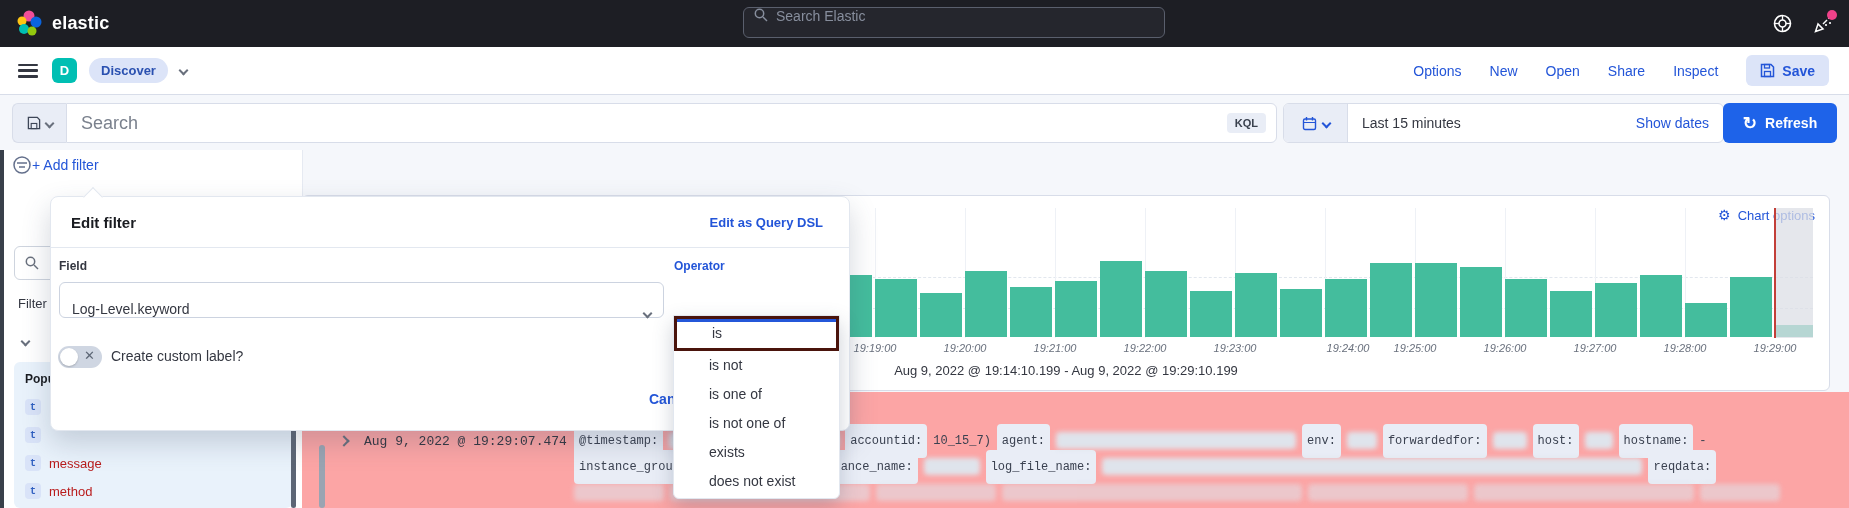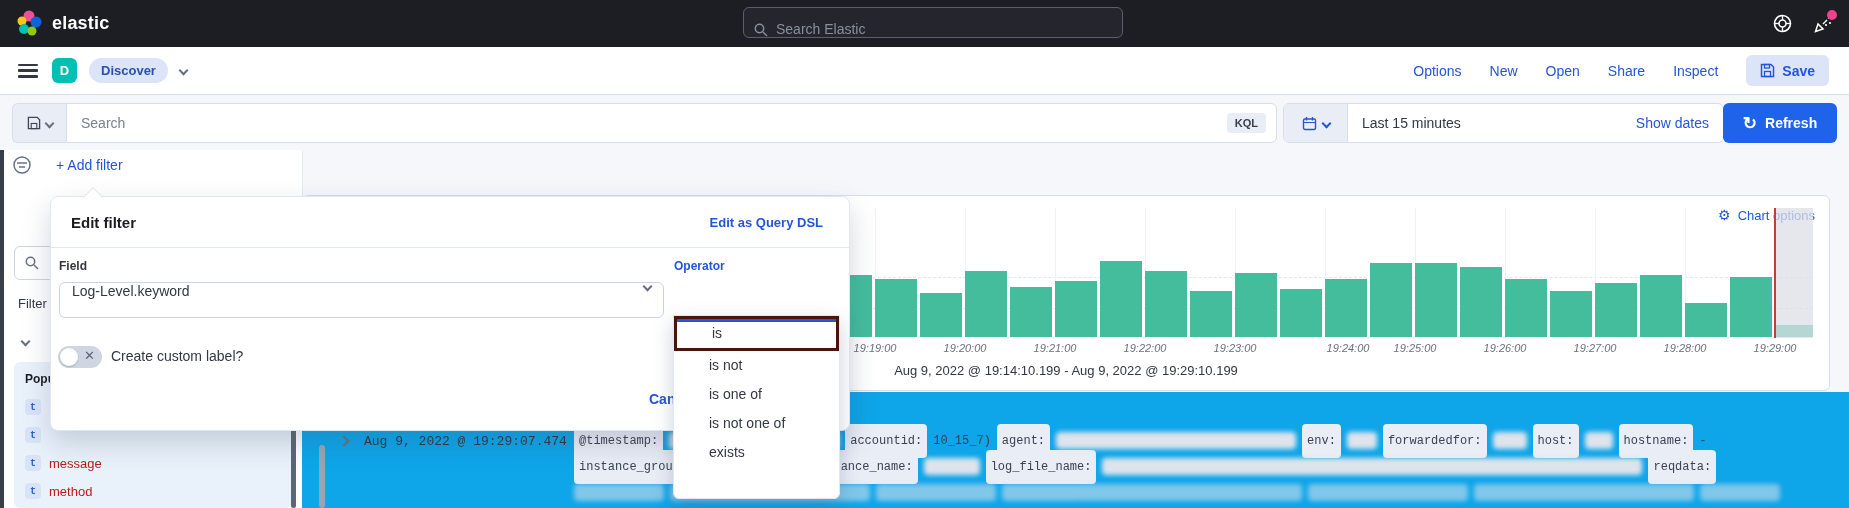--- a/index.html
+++ b/index.html
@@ -4,21 +4,21 @@
 <style>
   * { margin:0; padding:0; box-sizing:border-box; }
   html,body { width:1849px; height:508px; }
   body { position:relative; overflow:hidden; background:#fff; font-family:"Liberation Sans",sans-serif; color:#343741; }
   .abs { position:absolute; }
 
   
   .topbar { left:0; top:0; width:1849px; height:47px; background:#1d1e24; display:flex; align-items:center; z-index:40; }
   .brand-wrap { display:flex; align-items:center; gap:9px; margin-left:16px; }
   .brand-text { color:#fff; font-size:18px; font-weight:bold; letter-spacing:.2px; }
-  .global-search { position:absolute; left:743px; top:7px; width:380px; height:31px; border:1px solid #5a5f6d; border-radius:6px; display:flex; align-items:flex-end; padding:0 10px; background:#25262d; }
+  .global-search { position:absolute; left:743px; top:7px; width:422px; height:31px; border:1px solid #5a5f6d; border-radius:6px; display:flex; align-items:flex-start; padding:0 10px; background:#25262d; }
   .global-search input { background:transparent; border:none; outline:none; color:#aab0bc; font-size:14px; margin-left:8px; width:330px; font-family:"Liberation Sans",sans-serif; }
   .global-search input::placeholder { color:#878e9d; }
   .topbar-icons { position:absolute; right:16px; top:0; height:47px; display:flex; align-items:center; gap:22px; }
   .notif-dot { position:absolute; right:-4px; top:-4px; width:10px; height:10px; border-radius:50%; background:#f0428a; }
 
   
   .navbar { left:0; top:47px; width:1849px; height:48px; background:#fff; border-bottom:1px solid #d8dde9; display:flex; align-items:center; z-index:39; }
   .hamburger { margin-left:18px; width:20px; height:14px; display:flex; flex-direction:column; justify-content:space-between; cursor:pointer; }
   .hamburger span { height:2.5px; background:#343741; border-radius:1px; }
   .app-badge { margin-left:14px; width:25px; height:25px; border-radius:6px; background:#00bfb3; color:#fff; font-size:13px; font-weight:bold; display:flex; align-items:center; justify-content:center; }
@@ -28,31 +28,31 @@
   .nav-link { color:#2355d8; font-size:14px; cursor:pointer; }
   .save-btn { background:#dce4f8; color:#2355d8; font-size:14px; font-weight:bold; border-radius:6px; height:31px; padding:0 14px; display:flex; align-items:center; gap:7px; cursor:pointer; }
 
   
   .page-bg { left:0; top:95px; width:1849px; height:413px; background:#f5f7fb; z-index:0; }
 
   
   .querybar { left:12px; top:103px; height:40px; display:flex; z-index:8; }
   .sq-btn { width:54px; height:40px; background:#e9edf6; border:1px solid #d8dde9; border-right:none; border-radius:6px 0 0 6px; display:flex; align-items:center; justify-content:center; gap:5px; cursor:pointer; }
   .q-input { width:1211px; height:40px; background:#fff; border:1px solid #d8dde9; border-radius:0 6px 6px 0; display:flex; align-items:center; padding:0 10px 0 14px; }
-  .q-input input { flex:1; border:none; outline:none; font-size:14px; color:#ef4444; font-family:"Liberation Sans",sans-serif; }
+  .q-input input { flex:1; border:none; outline:none; font-size:18px; color:#ef4444; font-family:"Liberation Sans",sans-serif; }
   .q-input input::placeholder { color:#7a818d; }
   .kql-pill { background:#e9edf6; color:#39404d; font-size:11px; font-weight:bold; border-radius:4px; padding:4px 8px; cursor:pointer; }
   .datepicker { position:absolute; left:1271px; top:0; width:441px; height:40px; background:#fff; border:1px solid #d8dde9; border-radius:6px; display:flex; align-items:center; overflow:hidden; }
   .cal-seg { width:64px; height:100%; background:#e9edf6; border-right:1px solid #d8dde9; display:flex; align-items:center; justify-content:center; gap:6px; cursor:pointer; }
   .dp-text { font-size:14px; color:#343741; margin-left:14px; cursor:pointer; }
   .show-dates { position:absolute; right:14px; color:#2355d8; font-size:14px; cursor:pointer; }
   .refresh-btn { position:absolute; left:1711px; top:0; width:114px; height:40px; background:#1e63e9; color:#fff; border-radius:6px; font-size:14px; font-weight:bold; display:flex; align-items:center; justify-content:center; gap:8px; cursor:pointer; }
 
   
-  .filter-row { left:12px; top:155px; display:flex; align-items:center; gap:24px; z-index:8; }
+  .filter-row { left:12px; top:155px; display:flex; align-items:center; gap:0; z-index:8; }
   .add-filter { color:#2355d8; font-size:14px; cursor:pointer; }
 
   
   .left-strip { left:0; top:150px; width:4px; height:358px; background:#39404a; z-index:9; }
   .sidebar { left:4px; top:150px; width:298px; height:358px; background:#fff; z-index:3; }
   .sidebar-sep { left:302px; top:150px; width:1px; height:358px; background:#e6eaf2; z-index:3; }
   .field-search { position:absolute; left:10px; top:96px; width:272px; height:34px; border:1px solid #ced4de; border-radius:6px; background:#fff; display:flex; align-items:center; padding-left:10px; }
   .filter-type { position:absolute; left:14px; top:146px; font-size:13px; color:#343741; cursor:pointer; }
   .acc-chevron { position:absolute; left:18px; top:188px; cursor:pointer; }
   .popular-block { position:absolute; left:10px; top:212px; width:278px; height:146px; background:#e9f2fb; border-radius:6px; padding:10px 0 0 11px; }
@@ -70,39 +70,39 @@
   .vgrid { position:absolute; width:1px; top:12px; height:130px; background:#eef1f6; }
   .hgrid { position:absolute; left:540px; width:970px; height:0; border-top:1px dashed #e2e7ee; }
   .plot { position:absolute; left:122px; bottom:53px; width:1390px; height:100px; }
   .bar { position:absolute; bottom:0; width:42px; background:#44bd9d; }
   .gray-band { position:absolute; left:1472px; top:12px; width:38px; height:130px; background:#dcdfe5; opacity:.75; }
   .now-line { position:absolute; left:1471px; top:12px; width:2px; height:130px; background:#c23f38; }
   .xtick { position:absolute; top:146px; transform:translateX(-50%); font-size:11px; color:#69707d; white-space:nowrap;font-style:italic; }
   .chart-sub { position:absolute; left:0; right:0; top:167px; text-align:center; font-size:13px; color:#343741; }
 
   
-  .doc-area { left:302px; top:392px; width:1547px; height:116px; background:#0ea5e9; z-index:4; }
+  .doc-area { left:302px; top:392px; width:1547px; height:116px; background:#fca5a5; z-index:4; }
   .expand-chevron { position:absolute; left:38px; top:45px; width:8px; height:8px; border-right:2px solid #69707d; border-bottom:2px solid #69707d; transform:rotate(-45deg); cursor:pointer; }
   .doc-ts { position:absolute; left:62px; top:42px; font-family:"Liberation Mono",monospace; font-size:13px; color:#343741; white-space:nowrap; }
   .badge-lines { position:absolute; left:272px; top:39px; width:1270px; }
   .bline { display:flex; align-items:center; gap:6px; margin-bottom:7px; height:19px; }
   .badge-key { background:#e9edf6; border-radius:4px; padding:10px 5px; font-family:"Liberation Mono",monospace; font-size:12px; color:#3a4150; white-space:nowrap; }
   .badge-text { font-family:"Liberation Mono",monospace; font-size:12px; color:#3a4150; white-space:nowrap; }
   .blur-block { display:inline-block; height:17px; background:#dfe4ec; border-radius:4px; filter:blur(2.5px); }
   .bline.faint { opacity:.55; }
 
   
   .popover { left:50px; top:196px; width:800px; height:235px; background:#fff; border:1px solid #e2e7ef; border-radius:8px; box-shadow:0 12px 28px rgba(60,75,100,.22); z-index:20; }
   .pop-caret { left:86px; top:190px; width:14px; height:14px; background:#fff; transform:rotate(45deg); border-left:1px solid #e2e7ef; border-top:1px solid #e2e7ef; z-index:21; }
   .pop-head { position:absolute; left:0; top:0; right:0; height:51px; display:flex; align-items:center; justify-content:space-between; padding:0 26px 0 20px; border-bottom:1px solid #e3e8f0; }
   .pop-title { font-size:15px; font-weight:bold; color:#1a1c21; }
   .dsl-link { font-size:13px; font-weight:bold; color:#2355d8; cursor:pointer; }
   .lbl { position:absolute; font-size:12px; font-weight:bold; color:#343741; }
   .lbl.blue { color:#2355d8; }
-  .select-box { position:absolute; height:36px; background:#fff; border:1px solid #ccd3e0; border-radius:6px; display:flex; align-items:flex-start; padding:0 12px; cursor:pointer; }
+  .select-box { position:absolute; height:36px; background:#fff; border:1px solid #ccd3e0; border-radius:6px; display:flex; align-items:flex-end; padding:0 12px; cursor:pointer; }
   .select-box .val { font-size:14px; color:#343741; }
   .select-box .ph { font-size:14px; color:#8b919e; }
   .select-box .spring { flex:1; }
   .toggle { position:absolute; left:7px; top:149px; width:44px; height:22px; background:#cfd6e2; border-radius:11px; cursor:pointer; }
   .toggle .knob { position:absolute; left:2px; top:2px; width:18px; height:18px; border-radius:50%; background:#fff; box-shadow:0 1px 2px rgba(0,0,0,.2); }
   .toggle .x { position:absolute; right:7px; top:2px; font-size:13px; color:#5c6675; }
   .custom-label { position:absolute; left:60px; top:151px; font-size:14px; color:#343741; }
   .cancel-btn { position:absolute; left:598px; top:194px; font-size:14px; font-weight:bold; color:#2355d8; cursor:pointer; }
 
   
@@ -395,13 +395,14 @@
   <span class="custom-label">Create custom label?</span>
   <span class="cancel-btn">Cancel</span>
 </div>
 
 <div class="abs op-menu" id="op-menu">
     <div class="opt selected">is</div>
     <div class="opt">is not</div>
     <div class="opt">is one of</div>
     <div class="opt">is not one of</div>
     <div class="opt">exists</div>
+    <div class="opt">does not exist</div>
   </div>
 
 </body></html>

